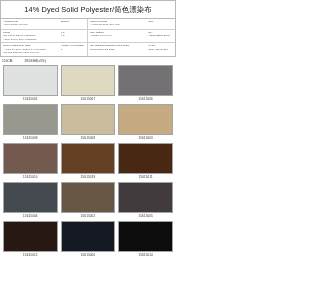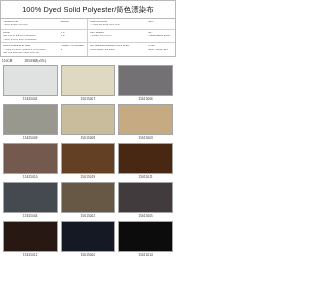--- a/index.html
+++ b/index.html
@@ -96,21 +96,21 @@
     font-size:3px;line-height:7px;height:7px;
     color:#2b2b2b;letter-spacing:.15px;
   }
 </style>
 </head>
 <body>
 
 <div class="page">
 
   <div class="title-bar">
-    <div class="title">100% Dyed Solid Polyester/筒色漂染布</div>
+    <div class="title">14% Dyed Solid Polyester/筒色漂染布</div>
   </div>
 
   <div class="spec" id="spec-table">
       <div class="spec-row">
         <div class="spec-cell left-col">
           <div class="sc-label">Abrasion test<span class="l2">ASTM D4157 (wyzzle)</span></div>
           <div class="sc-value">110000</div>
         </div>
         <div class="spec-cell">
           <div class="sc-label">Water repellent<span class="l2">AATCC 22-2005 (Ref. 700)</span></div>

